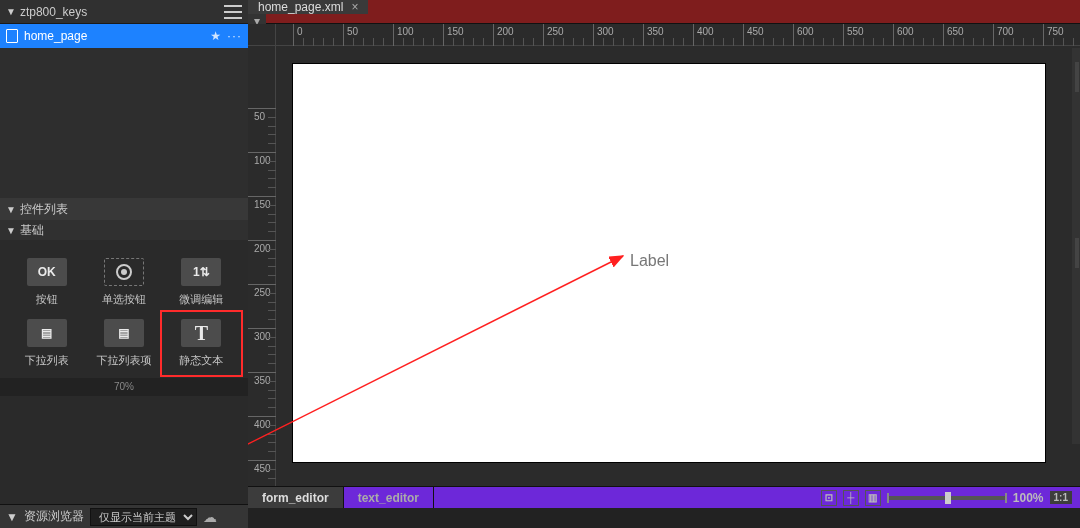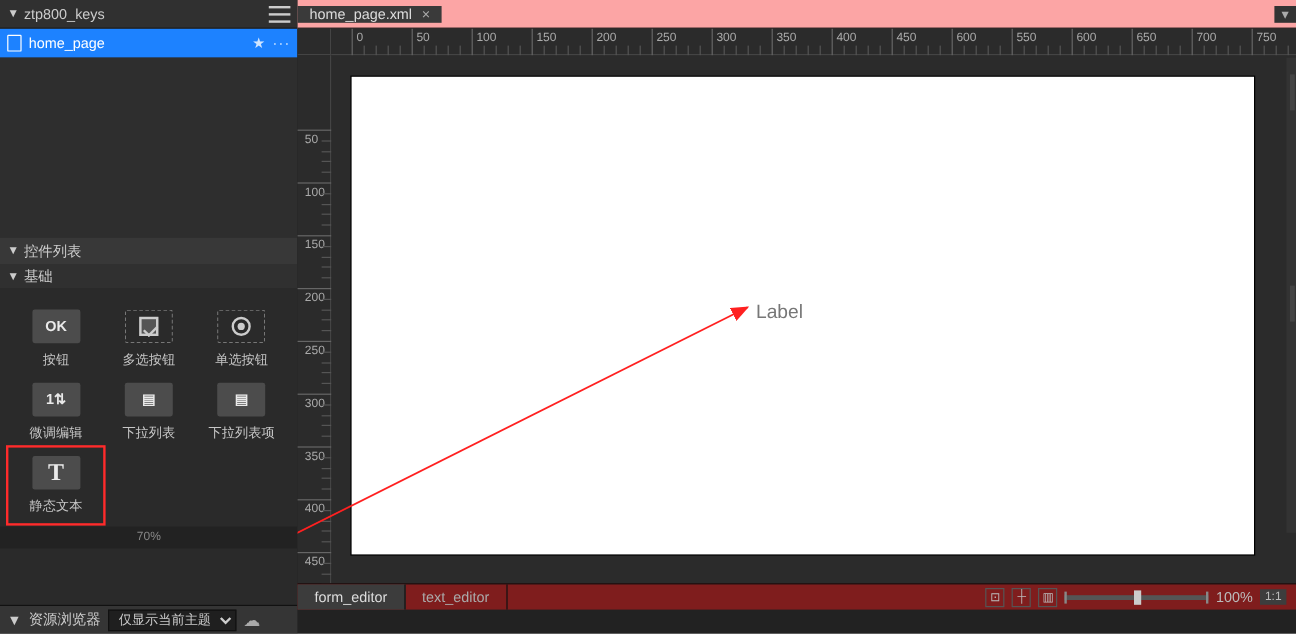--- a/index.html
+++ b/index.html
@@ -28,39 +28,39 @@
   .wid.highlight { outline:2px solid #ff2b2b; outline-offset:3px;}
   .ck{width:16px;height:16px;border:2px solid #ccc;background:#555;position:relative;}
   .ck::after{content:"";position:absolute;left:2px;top:5px;width:9px;height:5px;border-left:2px solid #ccc;border-bottom:2px solid #ccc;transform:rotate(-45deg);}
   .rad{width:16px;height:16px;border:2px solid #ccc;border-radius:50%;}
   .rad::after{content:"";display:block;width:6px;height:6px;background:#ccc;border-radius:50%;margin:3px auto;}
   .zoom-legend{height:18px;background:#222;color:#888;font-size:10px;text-align:center;line-height:18px;}
   .res-row{position:absolute;left:0;bottom:0;width:248px;height:24px;background:#353535;display:flex;align-items:center;padding:0 6px;gap:6px;border-top:1px solid #111;}
   .res-row .sel{background:#1f1f1f;border:1px solid #111;color:#ccc;font-size:11px;padding:1px 4px;}
   .res-row .cld{font-size:14px;color:#aaa;}
   .col-right{position:absolute;left:248px;top:0;right:0;height:528px;background:#222;}
-  .tabbar{height:24px;background:#fca5a5;display:flex;align-items:center;border-bottom:1px solid #111;}
+  .tabbar{height:24px;background:#7f1d1d;display:flex;align-items:flex-start;border-bottom:1px solid #111;flex-direction:column;}
   .tab{display:flex;align-items:center;gap:8px;padding:0 10px;background:#3a3a3a;color:#ddd;}
   .tab .x{color:#aaa;cursor:pointer;}
   .tabbar .rest{flex:1;}
   .tabbar .chev{width:18px;display:flex;align-items:center;justify-content:center;color:#aaa;background:#333;}
   .ruler-area{position:absolute;left:0;top:24px;right:0;bottom:42px;background:#2b2b2b;}
   .tick-corner{position:absolute;left:0;top:0;width:28px;height:22px;background:#2b2b2b;border-right:1px solid #444;border-bottom:1px solid #444;}
   .hruler{position:absolute;left:28px;right:0;top:0;height:22px;background:#2b2b2b;border-bottom:1px solid #444;color:#aaa;font-size:10px;}
   .hruler .maj{position:absolute;top:0;height:22px;border-left:1px solid #666;}
   .hruler .maj span{position:absolute;top:2px;left:3px;}
   .hruler .min{position:absolute;top:14px;height:8px;border-left:1px solid #555;}
   .vruler{position:absolute;left:0;top:22px;width:28px;bottom:0;background:#2b2b2b;border-right:1px solid #444;color:#aaa;font-size:10px;}
   .vruler .maj{position:absolute;left:0;width:28px;border-top:1px solid #666;}
   .vruler .maj span{position:absolute;left:6px;top:2px;}
   .vruler .min{position:absolute;left:20px;width:8px;border-top:1px solid #555;}
   .canvas{position:absolute;left:45px;top:40px;width:752px;height:398px;background:#fff;box-shadow:0 0 0 1px #000;}
   .canvas .label-el{position:absolute;left:337px;top:188px;color:#777;font-size:16px;}
   .arrow{position:absolute;left:0;top:0;width:100%;height:100%;pointer-events:none;}
-  .bottom-tabs{position:absolute;left:0;right:0;bottom:20px;height:22px;background:#7f1d1d;display:flex;align-items:stretch;border-top:1px solid #111;}
+  .bottom-tabs{position:absolute;left:0;right:0;bottom:20px;height:22px;background:#6d28d9;display:flex;align-items:stretch;border-top:1px solid #111;font-weight:bold;}
   .btab{padding:0 14px;display:flex;align-items:center;color:#aaa;border-right:1px solid #111;}
   .btab.active{background:#3c3c3c;color:#ddd;}
   .btab-fill{flex:1;}
   .zoom-ctrl{display:flex;align-items:center;gap:6px;padding:0 8px;color:#bbb;}
   .zoom-ctrl .icn{width:16px;height:16px;display:flex;align-items:center;justify-content:center;border:1px solid #555;font-size:10px;}
   .zoom-ctrl .slider{width:120px;height:4px;background:#555;position:relative;}
   .zoom-ctrl .slider::before,.zoom-ctrl .slider::after{content:"";position:absolute;top:-3px;width:2px;height:10px;background:#888;}
   .zoom-ctrl .slider::before{left:0;} .zoom-ctrl .slider::after{right:0;}
   .zoom-ctrl .knob{position:absolute;left:58px;top:-4px;width:6px;height:12px;background:#ccc;}
   .zoom-ctrl .badge{background:#3d3d3d;padding:1px 4px;font-size:10px;}
@@ -99,26 +99,20 @@
     <span class="tri">▼</span>
     <span>基础</span>
   </div>
   <div class="widgets">
     <div class="wid">
       <div class="ibox">OK</div>
       <div class="lbl">按钮</div>
     </div>
     <div class="wid">
       <div class="ibox dashed">
-          <span class="ck"></span>
-        </div>
-      <div class="lbl">多选按钮</div>
-    </div>
-    <div class="wid">
-      <div class="ibox dashed">
           <span class="rad"></span>
         </div>
       <div class="lbl">单选按钮</div>
     </div>
     <div class="wid">
       <div class="ibox">1⇅</div>
       <div class="lbl">微调编辑</div>
     </div>
     <div class="wid">
       <div class="ibox">▤</div>

